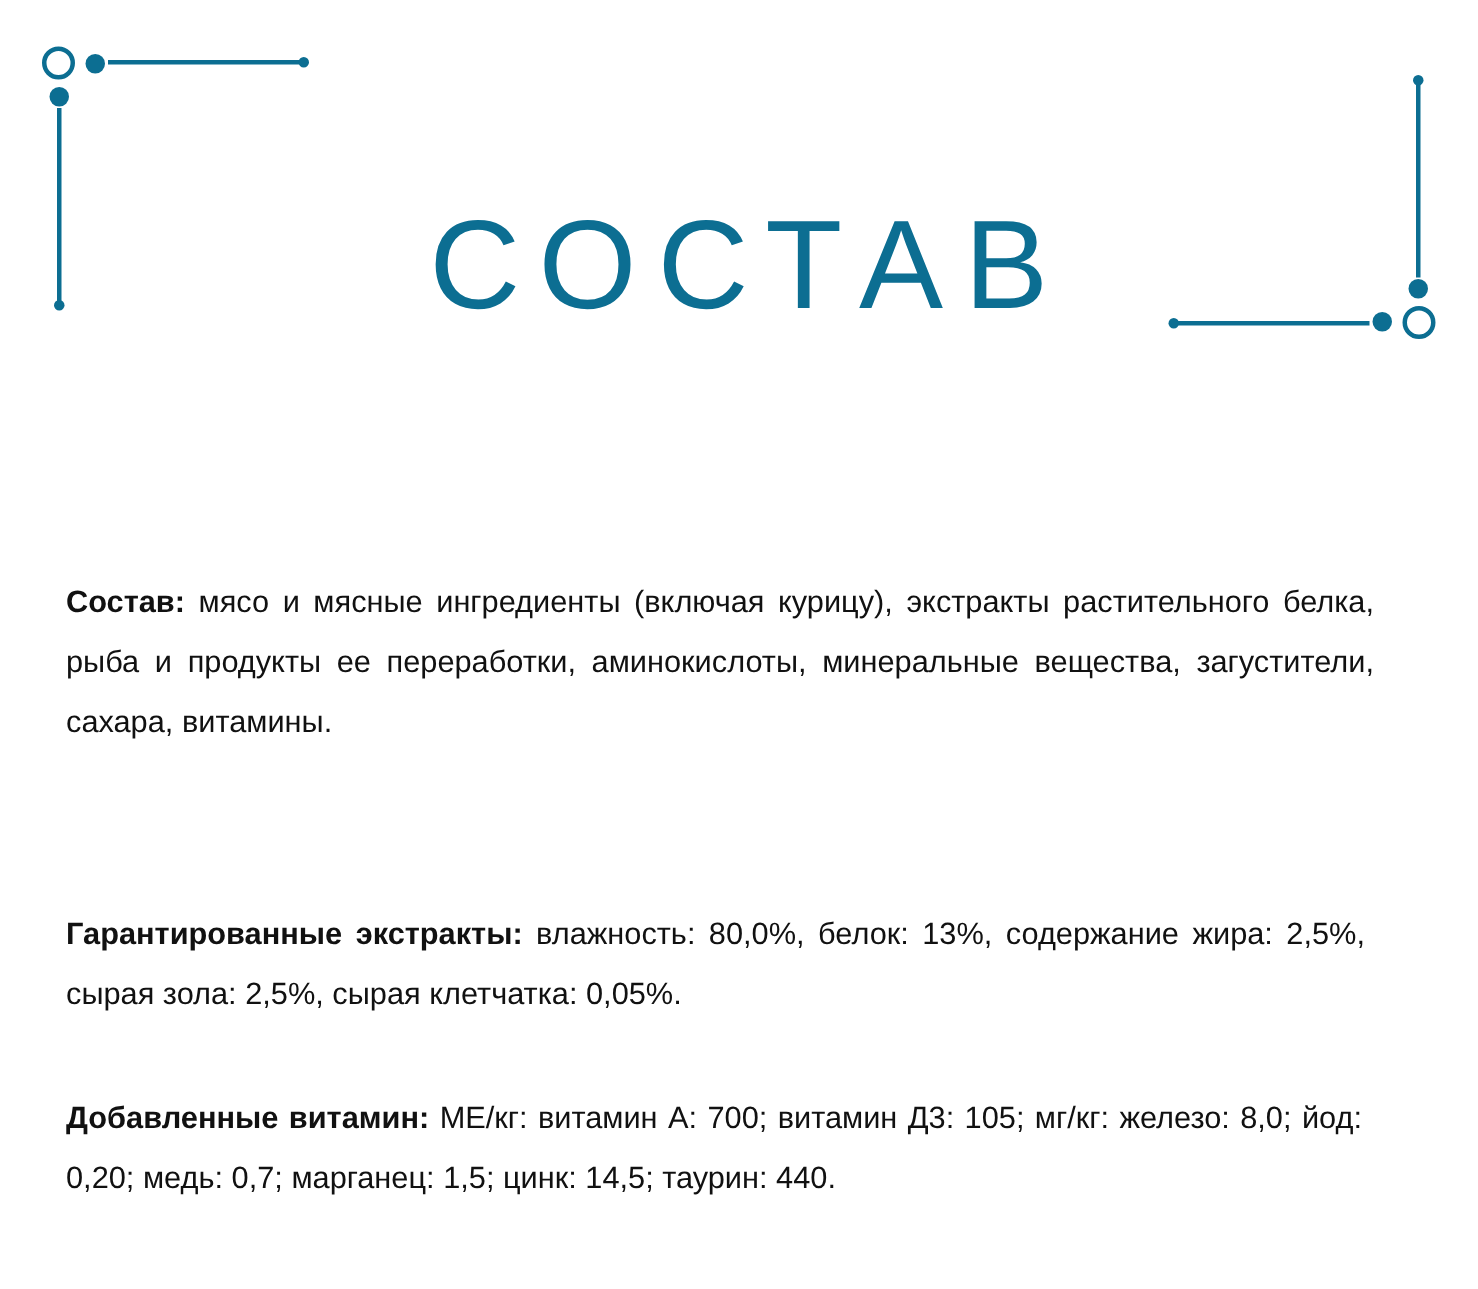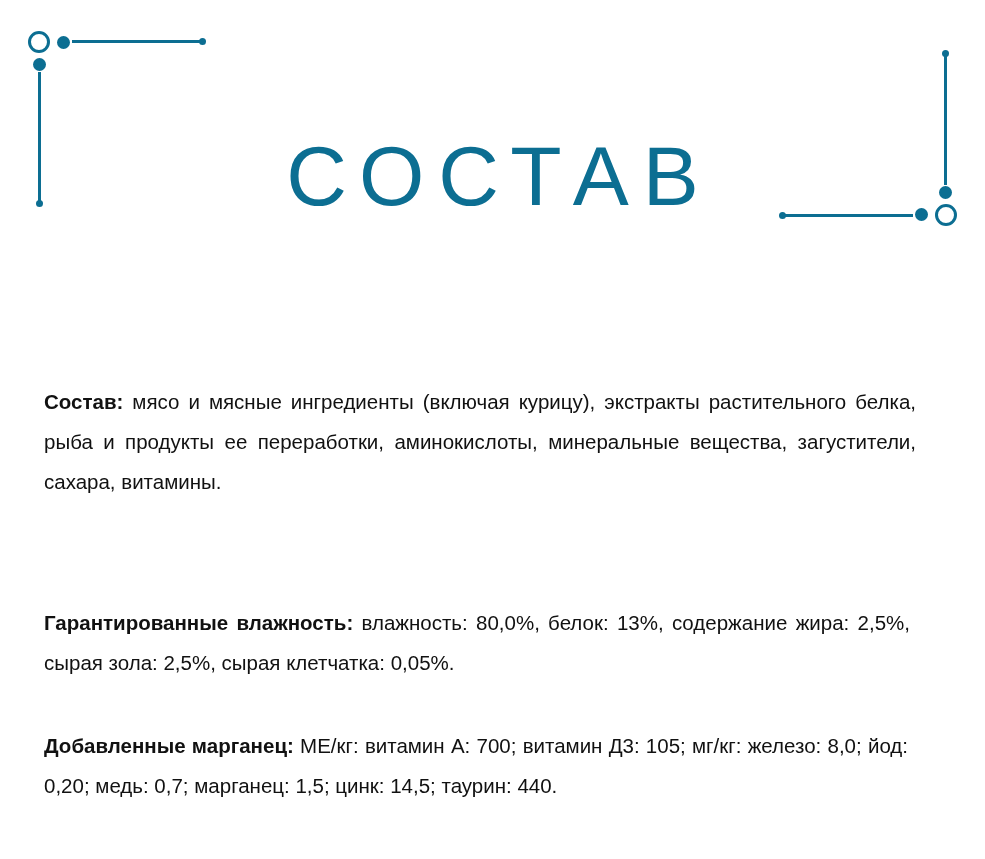--- a/index.html
+++ b/index.html
@@ -146,20 +146,20 @@
 
 <h1 id="page-title">СОСТАВ</h1>
 
 <div id="content">
 
   <section class="section" id="section-composition">
     <p><span class="lead">Состав:</span><span> мясо и мясные ингредиенты (включая курицу), экстракты растительного белка, рыба и продукты ее переработки, аминокислоты, минеральные вещества, загустители, сахара, витамины.</span></p>
   </section>
 
   <section class="section" id="section-guaranteed">
-    <p><span class="lead">Гарантированные влажность:</span><span> влажность: 80,0%, белок: 13%, содержание жира: 2,5%, сырая зола: 2,5%, сырая клетчатка: 0,05%.</span></p>
+    <p><span class="lead">Гарантированные экстракты:</span><span> влажность: 80,0%, белок: 13%, содержание жира: 2,5%, сырая зола: 2,5%, сырая клетчатка: 0,05%.</span></p>
   </section>
 
   <section class="section" id="section-additives">
-    <p><span class="lead">Добавленные марганец:</span><span> МЕ/кг: витамин А: 700; витамин Д3: 105; мг/кг: железо: 8,0; йод: 0,20; медь: 0,7; марганец: 1,5; цинк: 14,5; таурин: 440.</span></p>
+    <p><span class="lead">Добавленные витамин:</span><span> МЕ/кг: витамин А: 700; витамин Д3: 105; мг/кг: железо: 8,0; йод: 0,20; медь: 0,7; марганец: 1,5; цинк: 14,5; таурин: 440.</span></p>
   </section>
 
 </div>
 
 </body></html>

